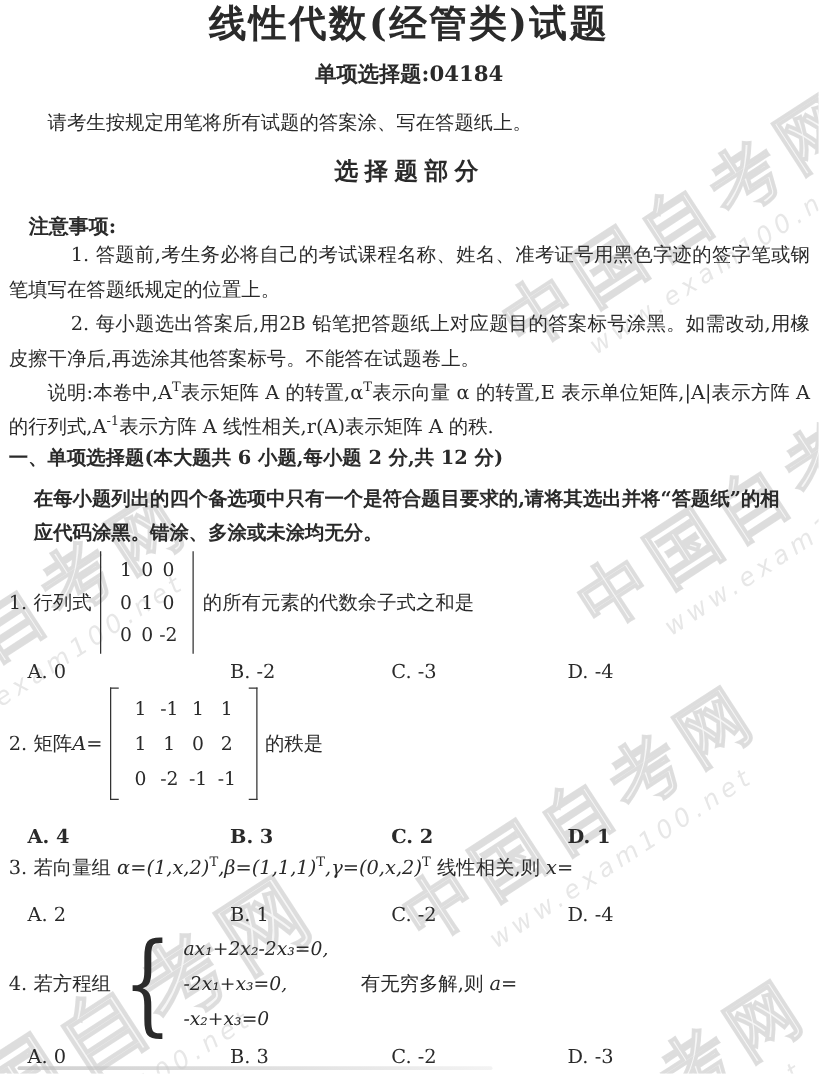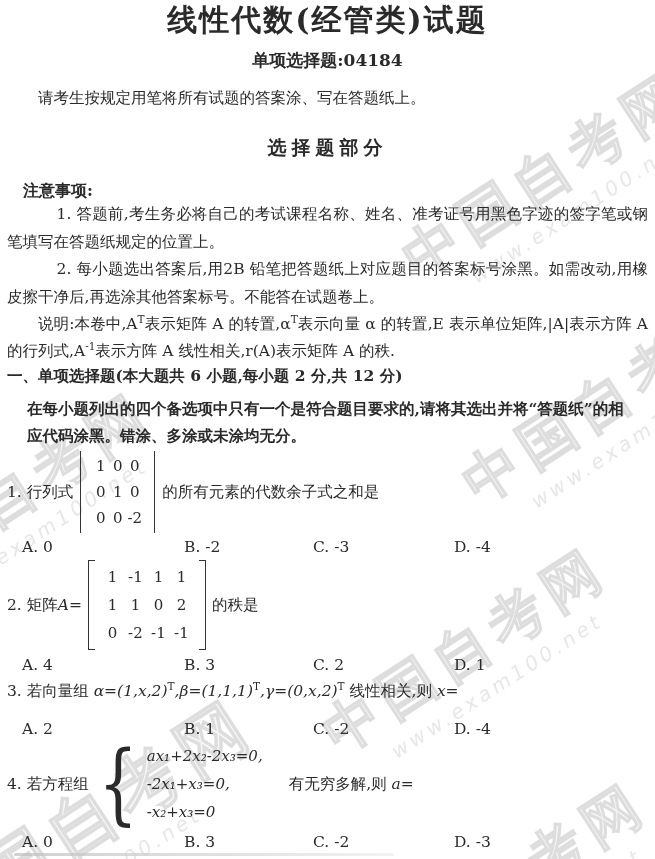--- a/index.html
+++ b/index.html
@@ -24,21 +24,21 @@
   .wm-en {
     font-family:"DejaVu Sans","Liberation Sans",sans-serif;
     font-size:20px; font-style:italic; letter-spacing:4px;
     color:rgba(200,200,200,0.8); margin:-4px 0 0 46px;
   }
   
   .content { position:relative; z-index:2; padding:0 7px 0 7px; }
   .title { padding-top:0; text-align:center; font-size:30px; line-height:40px; font-weight:700; letter-spacing:2px; }
   .code  { margin-top:9px; text-align:center; font-size:17px; line-height:22px; font-weight:700; }
   .notice{ margin-top:17px; line-height:21px; text-indent:2em; }
-  .part  { margin-top:26px; text-align:center; font-size:19px; line-height:24px; font-weight:700; letter-spacing:5px; }
+  .part  { margin-top:16px; text-align:center; font-size:19px; line-height:24px; font-weight:700; letter-spacing:5px; }
   .prec-h{ margin-top:21px; font-size:16px; line-height:21px; font-weight:700;margin-left:16px; }
   .prec-item { line-height:27.5px; text-indent:3.2em; text-align:justify; }
   .prec-item:first-of-type { margin-top:6px; }
   .legend { line-height:27px; text-indent:2em; text-align:justify; }
   .s1h   { line-height:21px; font-weight:700; }
   .instr { margin-top:9px; margin-left:20px; width:612px; line-height:27px; font-weight:700; }
   sup { font-size:10.5px; vertical-align:super; line-height:0; }
   .it { font-style:italic; }
   .qrow { display:flex; align-items:center; }
   .q1 { margin-top:2px; }
@@ -63,21 +63,21 @@
   
   .brace {
     display:inline-block; font-size:88px; line-height:84px; font-weight:400;
     transform:scaleX(.7); color:#2a2a2a; margin:0 1px;
   }
   .eqs { line-height:28px; font-size:15px; font-style:italic; }
   .q4-tail { margin-left:26px; }
   
   .opts { display:flex; margin-left:15px; line-height:21px; }
   .opts.o1 { margin-top:4px; }
-  .opts.o2 { margin-top:5px; }
+  .opts.o2 { margin-top:18px;font-weight:bold; }
   .opts.o3 { margin-top:17px; }
   .opts.o4 { margin-top:6px; }
   .opt { display:inline-block; }
   .opt:nth-child(1){ width:162px; }
   .opt:nth-child(2){ width:129px; }
   .opt:nth-child(3){ width:141px; }
   
   .scan-edge {
     position:absolute; z-index:3; left:14px; bottom:3px; width:380px; height:3px;
     background:linear-gradient(90deg,#bdbdbd 0%,#d6d6d6 60%,#eee 100%);

